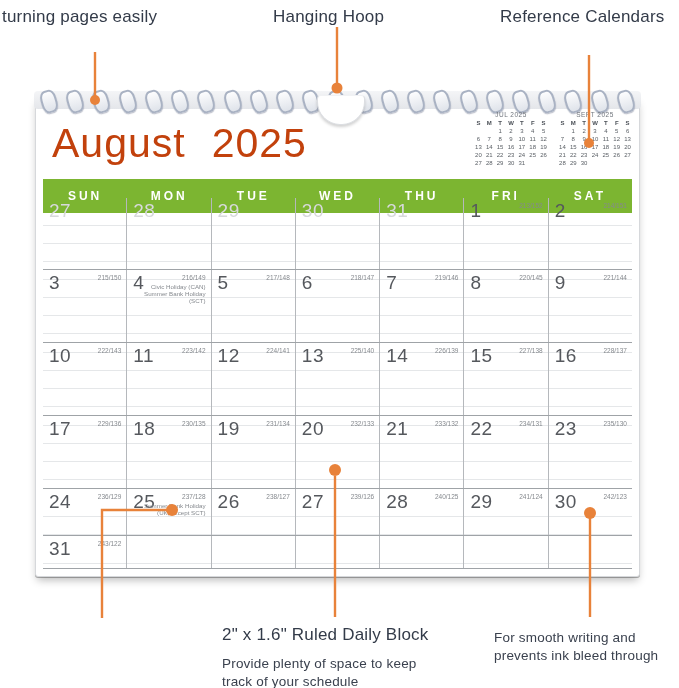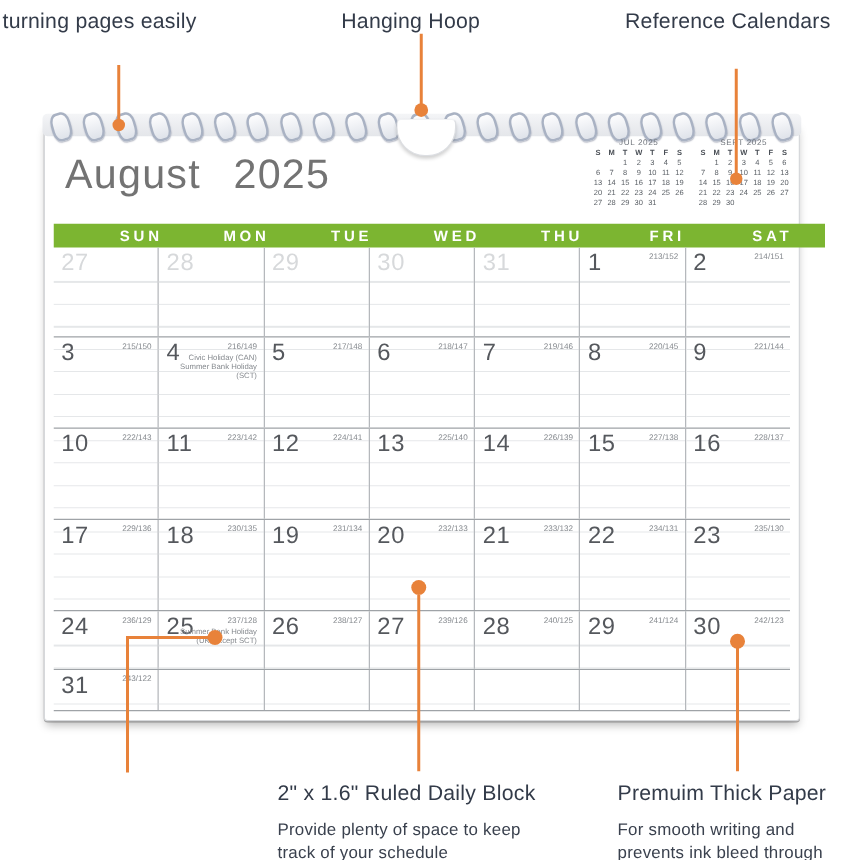--- a/index.html
+++ b/index.html
@@ -24,32 +24,32 @@
         background:linear-gradient(#f4f5f7,#e4e6ea);border-radius:4px;}
   .loops{position:absolute;left:5px;right:5px;top:-10px;height:26px;display:flex;
         justify-content:space-between;align-items:center;}
   .loop{display:inline-block;width:12px;height:19px;border:2.5px solid #a9b2c3;
         border-radius:6px/9px;transform:rotate(-16deg);background:linear-gradient(#fdfdfe,#dfe3ea);
         box-shadow:0 1px 1px rgba(60,70,100,.35);}
   .hoop{position:absolute;left:281px;top:-3px;width:46px;height:28px;background:#fff;
         border:1px solid #dcdee2;border-top-color:#f1f2f4;border-radius:4px 4px 23px 23px;
         box-shadow:0 2px 3px rgba(0,0,0,.18);z-index:3;}
 
-  .heading{position:absolute;left:16px;top:22px;font-size:33px;color:#737373;letter-spacing:1px;}
+  .heading{position:absolute;left:16px;top:22px;font-size:41px;color:#c2410c;letter-spacing:1px;}
   .heading .year{margin-left:26px;}
 
   .minis{position:absolute;right:6px;top:13px;display:flex;gap:8px;}
   .mini{width:76px;}
   .mini-title{font-size:6.5px;color:#70757c;text-align:center;letter-spacing:.5px;margin-bottom:1px;}
   .mini-grid{display:grid;grid-template-columns:repeat(7,1fr);}
   .mini-grid span{font-size:6px;line-height:8px;text-align:center;color:#5b6066;}
   .mini-grid .mh{font-weight:bold;color:#4a4f56;}
 
-  .weekday-bar{position:absolute;left:7px;width:589px;top:81px;height:19px;background:#7cb531;
-        display:flex;align-items:center;padding-left:28px;}
+  .weekday-bar{position:absolute;left:7px;width:589px;top:81px;height:34px;background:#7cb531;
+        display:flex;align-items:center;}
   .wd{flex:1;text-align:center;color:#ffffff;font-weight:bold;font-size:12px;letter-spacing:3px;}
 
   .grid{position:absolute;left:7px;width:589px;top:100px;}
   .week{display:flex;}
   .week + .week{border-top:1px solid #9fa3a7;}
   .week:last-child{border-bottom:1px solid #9fa3a7;}
   .week:nth-child(1){height:71px;}
   .week:nth-child(2),.week:nth-child(3),.week:nth-child(4){height:72px;}
   .week:nth-child(5){height:46px;}
   .week:nth-child(6){height:32px;}
@@ -80,21 +80,20 @@
     <div>Reference Calendars</div>
   </div>
   <div class="ann ann-bc">
     <div>2" x 1.6" Ruled Daily Block</div>
     <div class="body">
       <div>Provide plenty of space to keep</div>
       <div>track of your schedule</div>
     </div>
   </div>
   <div class="ann ann-br">
-    <div>Premuim Thick Paper</div>
     <div class="body">
       <div>For smooth writing and</div>
       <div>prevents ink bleed through</div>
     </div>
   </div>
 
   <div class="page">
     <div class="paper-edge"></div>
     <div class="loops">
         <span class="loop"></span>

